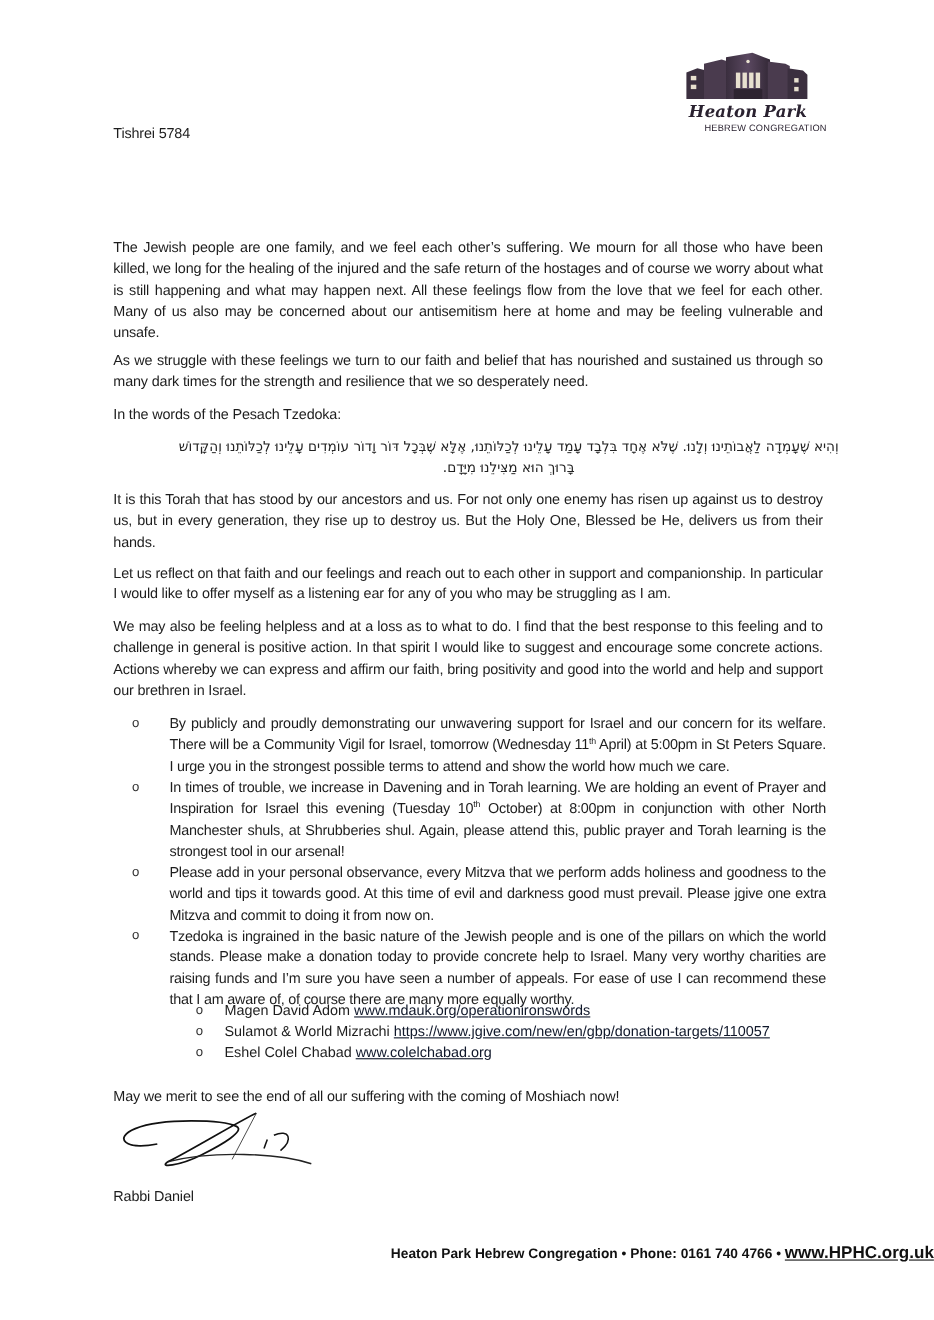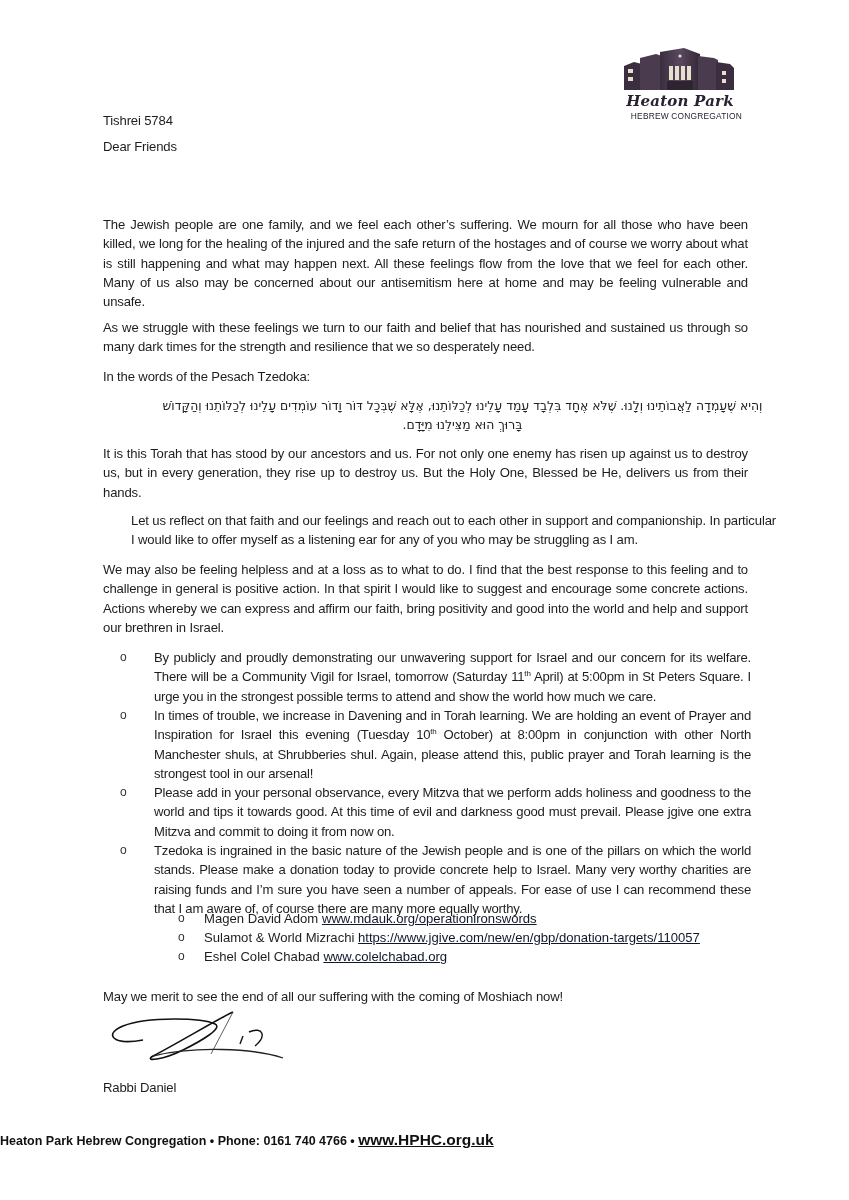--- a/index.html
+++ b/index.html
@@ -3,35 +3,35 @@
 <meta charset="utf-8">
 <style>
   html, body { margin: 0; padding: 0; background: #ffffff; }
   body { width: 849px; height: 1200px; position: relative; overflow: hidden;
          font-family: "Liberation Sans", sans-serif; color: #1a1a1a; }
   .page { position: absolute; left: 0; top: 0; width: 849px; height: 868px; }
   .logo { position: absolute; left: 618px; top: 44px; width: 124px; height: 80px; }
   .logo-title { position: absolute; left: 0; top: 48px; width: 124px; text-align: center;
                 font-family: "DejaVu Serif", serif; font-style: italic; font-weight: bold;
                 font-size: 15px; color: #2a2230; letter-spacing: 0.2px; }
-  .logo-sub { position: absolute; left: 0; top: 67px; width: 124px; text-align: right;
+  .logo-sub { position: absolute; left: 16px; top: 67px; width: 124px; text-align: center;
               font-size: 8.4px; color: #2a2230; letter-spacing: 0.2px; }
   .p { position: absolute; left: 103px; width: 645px; margin: 0; font-size: 13.1px;
        line-height: 19.3px; text-align: justify; color: #1d1d1d; letter-spacing: -0.15px; }
   .hebrew { position: absolute; left: 140px; width: 645px; direction: rtl; text-align: center;
             font-family: "DejaVu Sans", sans-serif; font-size: 12.4px; line-height: 19px; color: #222; }
   .bullet { position: absolute; left: 103px; width: 655px; }
   .bullet .mark { position: absolute; left: 17px; top: 0; font-size: 12px; line-height: 19.3px; color: #333; }
   .bullet .text { position: absolute; left: 51px; width: 597px; font-size: 13.1px; line-height: 19.3px;
                   text-align: justify; color: #1d1d1d; letter-spacing: -0.2px; }
   .sub { position: absolute; left: 103px; width: 655px; font-size: 13.1px; line-height: 19.3px; }
   .sub .mark { position: absolute; left: 75px; top: 0; font-size: 12px; color: #333; }
   .sub .text { position: absolute; left: 101px; white-space: nowrap; color: #1d1d1d; }
   .link { color: #0f172a; text-decoration: underline; }
-  .footer { position: absolute; left: 0; top: 1131px; width: 849px; text-align: left;
+  .footer { position: absolute; left: 0; top: 1131px; width: 849px; text-align: right;
             font-family: "Liberation Sans", sans-serif; font-size: 12.5px; font-weight: bold; color: #111; }
   .footer .url { font-size: 15.5px; text-decoration: underline; }
   sup { font-size: 8px; line-height: 0; vertical-align: 5px; }
   .sig { position: absolute; left: 103px; top: 1010px; width: 220px; height: 60px; }
 </style>
 </head>
 <body>
 
 <div class="page">
 
@@ -62,36 +62,35 @@
       <polygon points="80,12 96,14 100,16 100,46 80,46" fill="#4a3b4e"></polygon>
       <polygon points="98,18 112,20 116,24 116,46 98,46" fill="#3b2f3f"></polygon>
       <rect x="104" y="27" width="4" height="4" fill="#e8e0cf"></rect>
       <rect x="104" y="35" width="4" height="4" fill="#e8e0cf"></rect>
     </svg>
     <div class="logo-title">Heaton Park</div>
     <div class="logo-sub">HEBREW CONGREGATION</div>
   </div>
 
   <div class="p" style="top:111px;">Tishrei 5784</div>
-  <div class="p" style="top:137px;">Dear Friends</div>
 
   <p class="p" style="top:215px;">The Jewish people are one family, and we feel each other’s suffering. We mourn for all those who have been killed, we long for the healing of the injured and the safe return of the hostages and of course we worry about what is still happening and what may happen next. All these feelings flow from the love that we feel for each other. Many of us also may be concerned about our antisemitism here at home and may be feeling vulnerable and unsafe.</p>
   <p class="p" style="top:318px;">As we struggle with these feelings we turn to our faith and belief that has nourished and sustained us through so many dark times for the strength and resilience that we so desperately need.</p>
   <p class="p" style="top:367px;">In the words of the Pesach Tzedoka:</p>
 
   <div class="hebrew" style="top:396px;">וְהִיא שֶׁעָמְדָה לַאֲבוֹתֵינוּ וְלָנוּ. שֶׁלֹּא אֶחָד בִּלְבָד עָמַד עָלֵינוּ לְכַלּוֹתֵנוּ, אֶלָּא שֶׁבְּכָל דּוֹר וָדוֹר עוֹמְדִים עָלֵינוּ לְכַלּוֹתֵנוּ וְהַקָּדוֹשׁ</div>
   <div class="hebrew" style="top:415px;">בָּרוּךְ הוּא מַצִּילֵנוּ מִיָּדָם.</div>
 
   <p class="p" style="top:444px;">It is this Torah that has stood by our ancestors and us. For not only one enemy has risen up against us to destroy us, but in every generation, they rise up to destroy us. But the Holy One, Blessed be He, delivers us from their hands.</p>
-  <p class="p" style="top:511px;margin-left:28px;">Let us reflect on that faith and our feelings and reach out to each other in support and companionship. In particular I would like to offer myself as a listening ear for any of you who may be struggling as I am.</p>
+  <p class="p" style="top:511px;">Let us reflect on that faith and our feelings and reach out to each other in support and companionship. In particular I would like to offer myself as a listening ear for any of you who may be struggling as I am.</p>
   <p class="p" style="top:560px;">We may also be feeling helpless and at a loss as to what to do. I find that the best response to this feeling and to challenge in general is positive action. In that spirit I would like to suggest and encourage some concrete actions. Actions whereby we can express and affirm our faith, bring positivity and good into the world and help and support our brethren in Israel.</p>
 
   <div class="bullet" style="top:648px;">
     <span class="mark">o</span>
-    <div class="text"><span>By publicly and proudly demonstrating our unwavering support for Israel and our concern for its welfare. There will be a Community Vigil for Israel, tomorrow (Saturday 11</span><sup>th</sup><span> April) at 5:00pm in St Peters Square. I urge you in the strongest possible terms to attend and show the world how much we care.</span></div>
+    <div class="text"><span>By publicly and proudly demonstrating our unwavering support for Israel and our concern for its welfare. There will be a Community Vigil for Israel, tomorrow (Wednesday 11</span><sup>th</sup><span> April) at 5:00pm in St Peters Square. I urge you in the strongest possible terms to attend and show the world how much we care.</span></div>
   </div>
   <div class="bullet" style="top:706px;">
     <span class="mark">o</span>
     <div class="text"><span>In times of trouble, we increase in Davening and in Torah learning. We are holding an event of Prayer and Inspiration for Israel this evening (Tuesday 10</span><sup>th</sup><span> October) at 8:00pm in conjunction with other North Manchester shuls, at Shrubberies shul. Again, please attend this, public prayer and Torah learning  is the strongest tool in our arsenal!</span></div>
   </div>
   <div class="bullet" style="top:783px;">
     <span class="mark">o</span>
     <div class="text">Please add in your personal observance, every Mitzva that we perform adds holiness and goodness to the world and tips it towards good. At this time of evil and darkness good must prevail. Please jgive one extra Mitzva and commit to doing it from now on.</div>
   </div>
   <div class="bullet" style="top:841px;">

